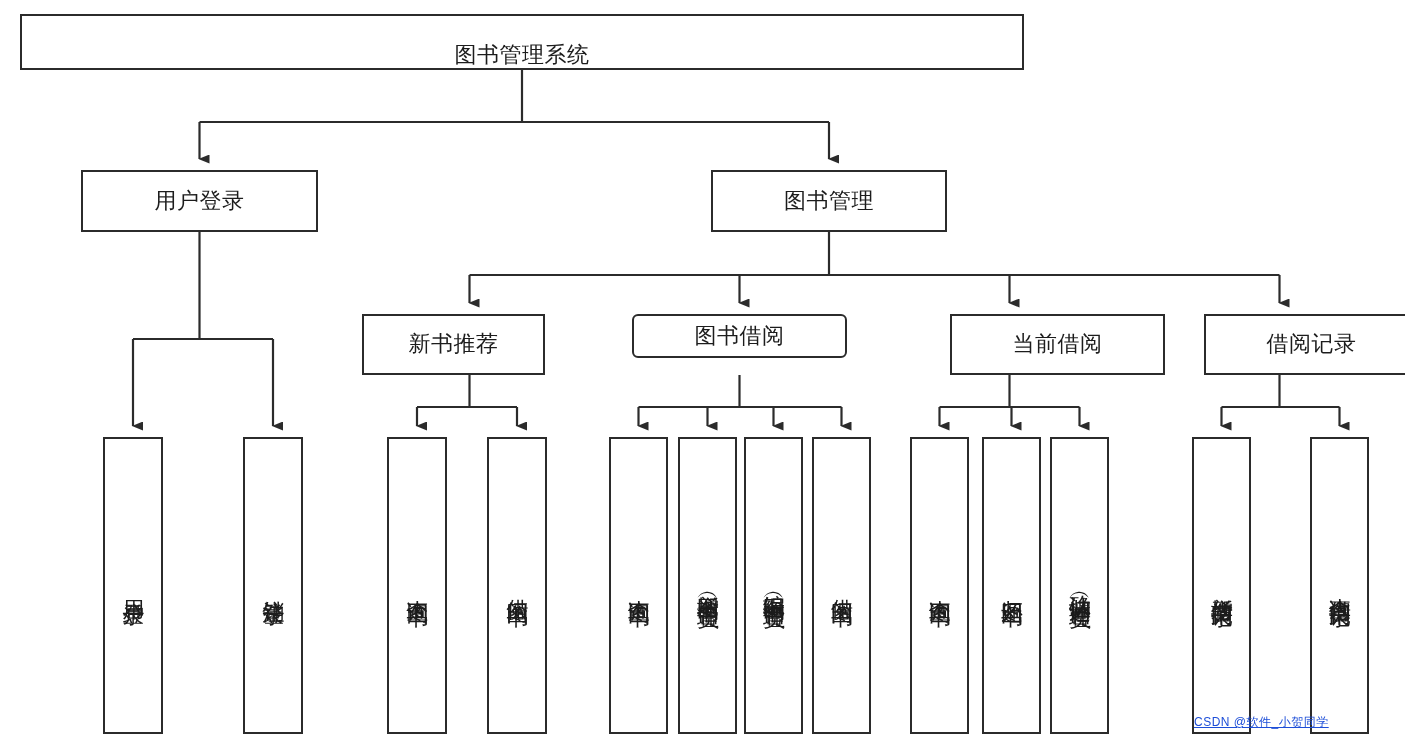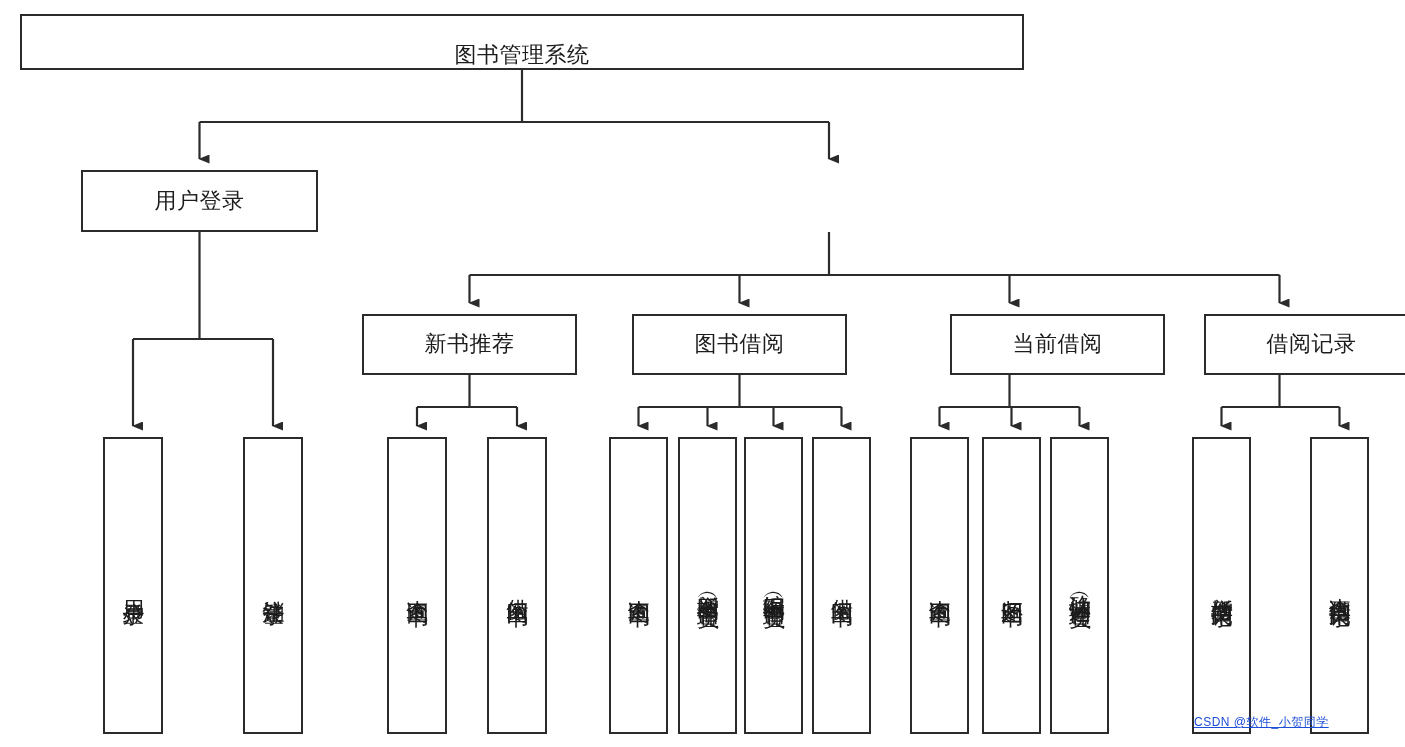--- a/index.html
+++ b/index.html
@@ -114,25 +114,28 @@
       </g>
   </svg>
 
   <div class="node-box" style="left: 20px; top: 14px; width: 1004px; height: 56px; align-items: flex-end;">
     <span class="node-label-h">图书管理系统</span>
   </div>
 
   <div class="node-box" style="left: 81px; top: 170px; width: 237px; height: 62px;">
     <span class="node-label-h">用户登录</span>
   </div>
+  <div class="node-box" style="left: 711px; top: 170px; width: 236px; height: 62px;">
+    <span class="node-label-h">图书管理</span>
+  </div>
 
-  <div class="node-box" style="left: 362px; top: 314px; width: 215px; height: 61px;">
+  <div class="node-box" style="left: 362px; top: 314px; width: 183px; height: 61px;">
     <span class="node-label-h">新书推荐</span>
   </div>
-  <div class="node-box" style="left: 632px; top: 314px; width: 215px; height: 61px;">
+  <div class="node-box" style="left: 632px; top: 314px; width: 215px; height: 44px; border-radius: 6px;">
     <span class="node-label-h">图书借阅</span>
   </div>
   <div class="node-box" style="left: 902px; top: 314px; width: 215px; height: 61px; margin-left: 48px;">
     <span class="node-label-h">当前借阅</span>
   </div>
   <div class="node-box" style="left: 1204px; top: 314px; width: 215px; height: 61px;">
     <span class="node-label-h">借阅记录</span>
   </div>
 
   <div class="node-box" style="left: 103px; top: 437px; width: 60px; height: 297px;">

